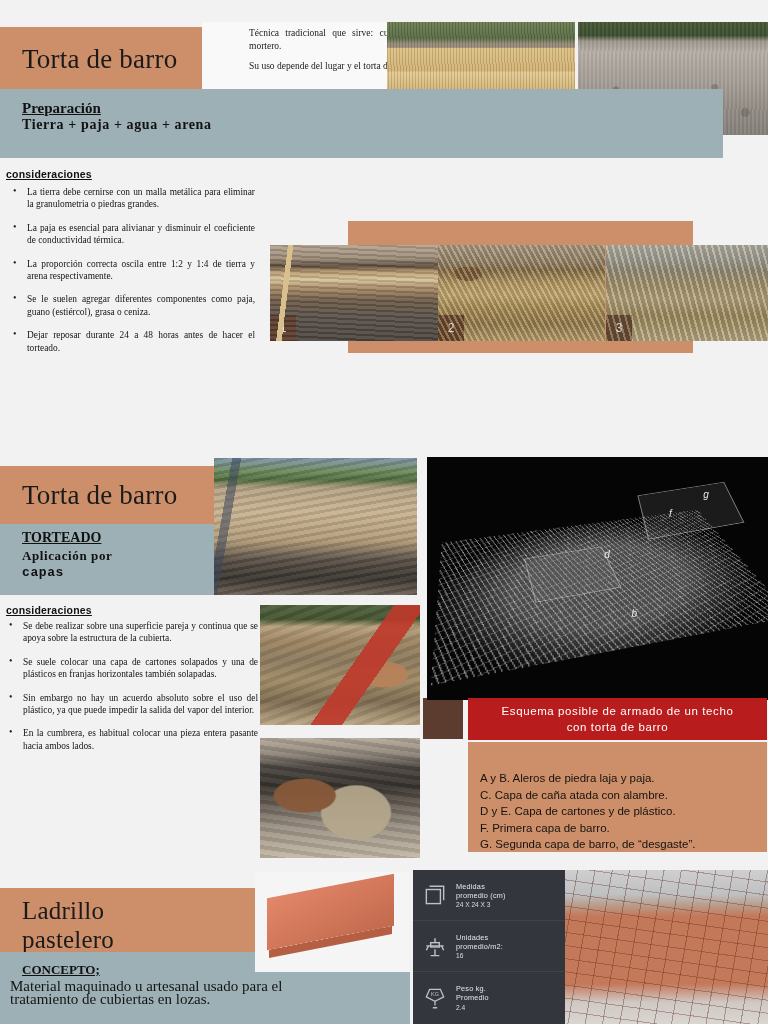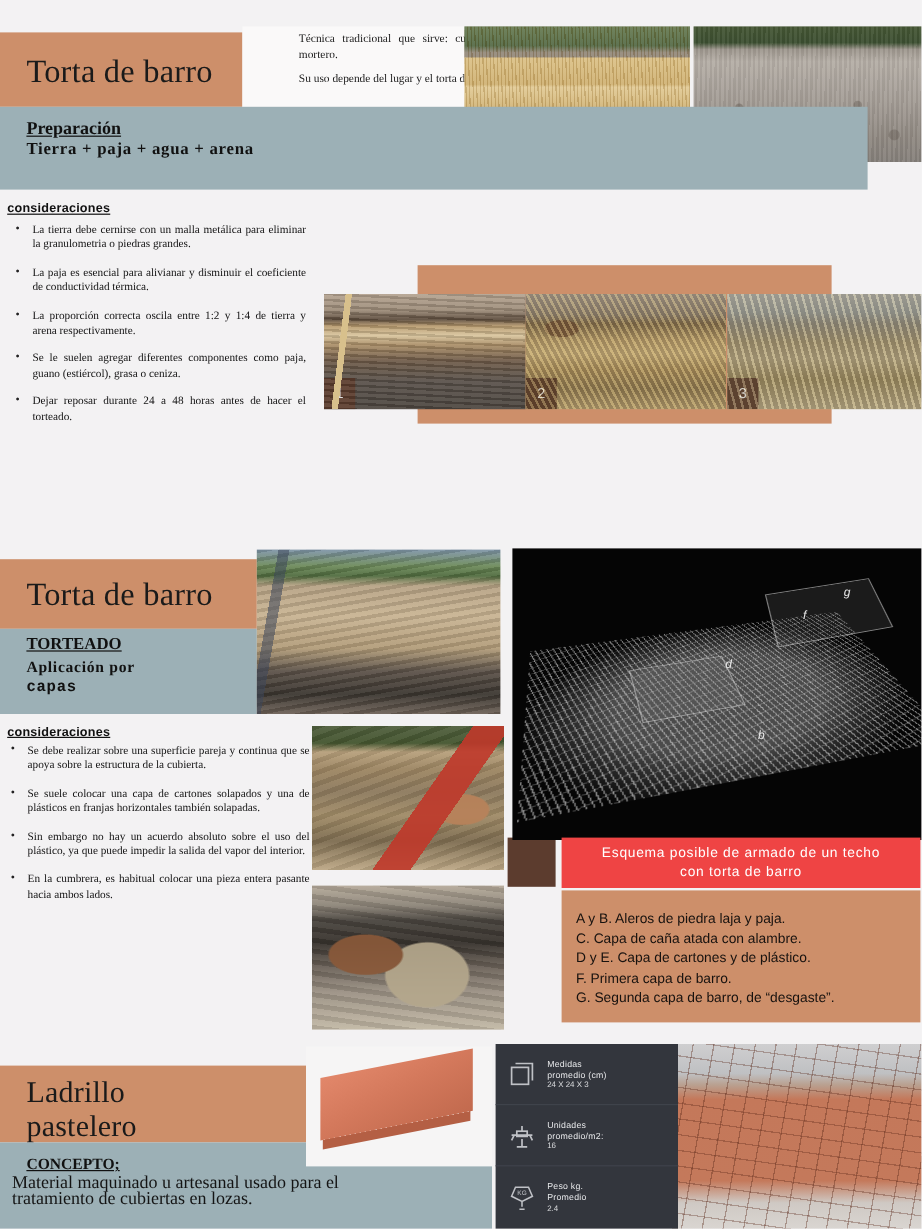--- a/index.html
+++ b/index.html
@@ -197,29 +197,29 @@
   .ph-rooftiles:after{
     content:"";position:absolute;inset:0;
     background:
       repeating-linear-gradient(100deg,rgba(90,40,25,.45) 0 1px,transparent 1px 17px),
       repeating-linear-gradient(8deg,rgba(90,40,25,.40) 0 1px,transparent 1px 13px);
     opacity:.85;
   }
 
   
   .esquema-cap{
-    position:absolute;background:#ef4444;color:#ffffff;
+    position:absolute;background:#b91c1c;color:#ffffff;
     font-family:"Liberation Sans", sans-serif;font-size:11.5px;line-height:16px;
     text-align:center;display:flex;align-items:center;justify-content:center;
     letter-spacing:.6px;padding:0 8px;box-sizing:border-box;
   }
   .legend{
     position:absolute;background:#cd8f6a;
     font-family:"Liberation Sans", sans-serif;font-size:11.5px;line-height:16.5px;
-    color:#17120f;padding:16px 12px;box-sizing:border-box;
+    color:#17120f;padding:28px 12px;box-sizing:border-box;
   }
   .legend div{white-space:nowrap;}
 
   
   .spec{
     position:absolute;background:#33363d;color:#e6e7e9;
     font-family:"Liberation Sans", sans-serif;
   }
   .spec .row{
     display:flex;align-items:center;gap:8px;padding:7px 8px 6px 9px;

